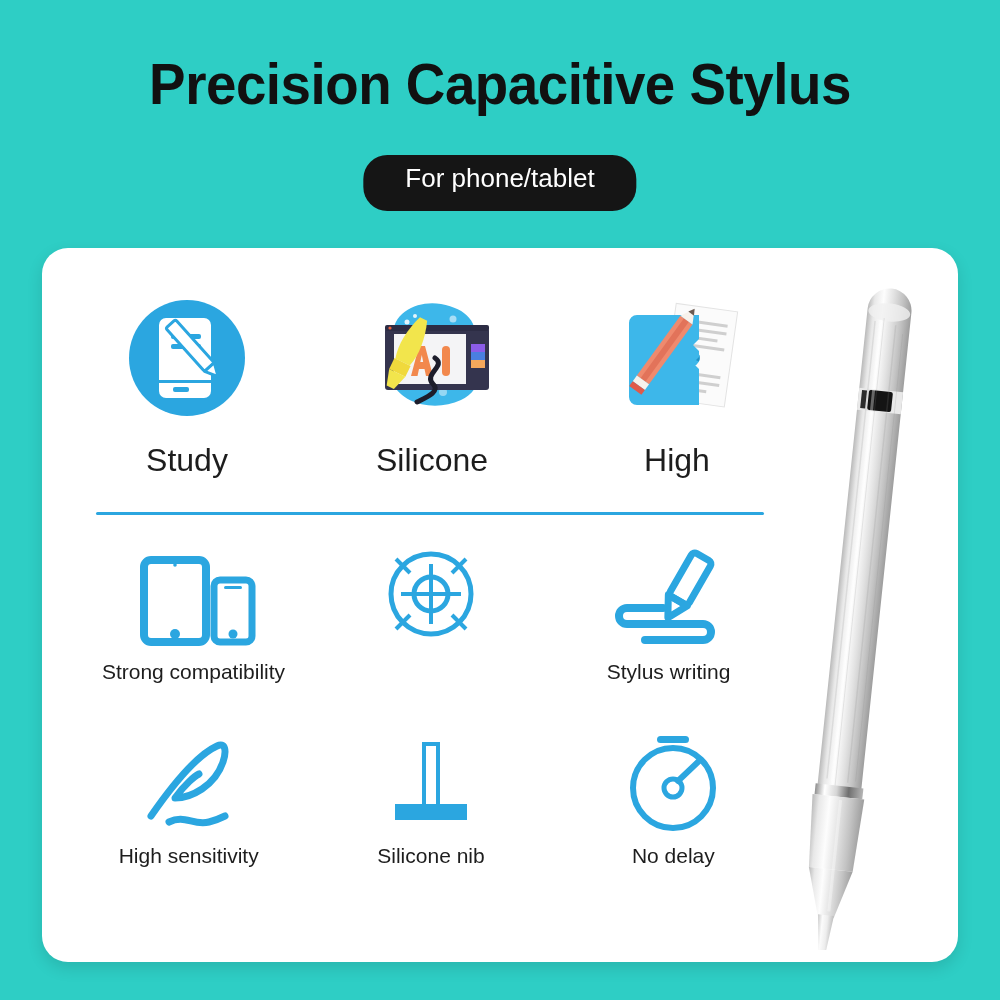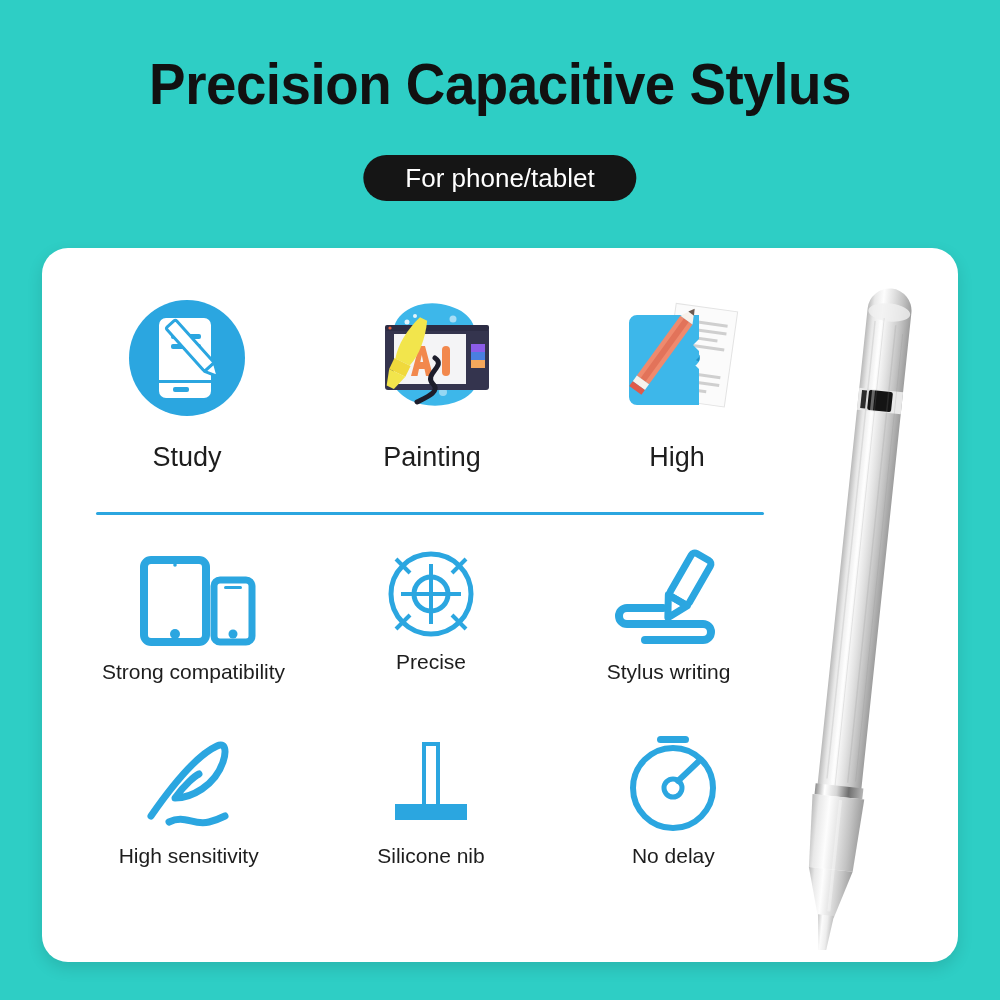--- a/index.html
+++ b/index.html
@@ -28,21 +28,21 @@
     color: #111111;
     letter-spacing: -0.5px;
     white-space: nowrap;
     transform: scaleX(0.96);
   }
   #subtitle-pill {
     position: absolute;
     left: 50%;
     transform: translateX(-50%);
     top: 155px;
-    height: 46px;
+    height: 56px;
     padding: 0 42px;
     border-radius: 24px;
     background: #151515;
     color: #ffffff;
     font-size: 26px;
     line-height: 46px;
     text-align: center;
     white-space: nowrap;
   }
 
@@ -72,21 +72,21 @@
     text-align: center;
   }
   .top-art {
     height: 140px;
     display: flex;
     align-items: center;
     justify-content: center;
   }
   .top-label {
     margin-top: 14px;
-    font-size: 27px;
+    font-size: 32px;
     color: #1d1d1d;
   }
 
   
   #divider {
     position: absolute;
     left: 54px;
     top: 264px;
     width: 668px;
     height: 3px;
@@ -193,21 +193,21 @@
 
           <g transform="rotate(26 44 70)">
             <path d="M36 24 C30 40 28 58 32 72 L48 72 C52 58 50 40 44 24 Z" fill="#f2e54c"></path>
             <rect x="31" y="72" width="18" height="12" fill="#f0d93c"></rect>
             <path d="M31 84 L49 84 L44 100 L36 100 Z" fill="#f2e54c"></path>
           </g>
 
           <path d="M72 66 C84 74 60 82 70 92 C78 100 62 106 54 110" stroke="#1d1d2b" stroke-width="5" fill="none" stroke-linecap="round"></path>
         </svg>
       </div>
-      <div class="top-label">Painting</div>
+      <div class="top-label">Silicone</div>
     </div>
 
     <div class="top-item">
       <div class="top-art">
         <svg width="140" height="134" viewBox="0 0 140 134">
 
           <g transform="rotate(8 92 66)">
             <rect x="62" y="16" width="62" height="96" fill="#fbfbfb" stroke="#e3e3e3" stroke-width="1"></rect>
             <g fill="#cfcfcf">
               <rect x="70" y="30" width="46" height="3"></rect>
@@ -263,21 +263,20 @@
           <circle cx="52" cy="52" r="40" fill="none" stroke="#2ba6e0" stroke-width="5"></circle>
           <circle cx="52" cy="52" r="17" fill="none" stroke="#2ba6e0" stroke-width="5"></circle>
           <line x1="52" y1="22" x2="52" y2="82" stroke="#2ba6e0" stroke-width="4"></line>
           <line x1="22" y1="52" x2="82" y2="52" stroke="#2ba6e0" stroke-width="4"></line>
           <line x1="17" y1="17" x2="31" y2="31" stroke="#2ba6e0" stroke-width="4"></line>
           <line x1="87" y1="17" x2="73" y2="31" stroke="#2ba6e0" stroke-width="4"></line>
           <line x1="17" y1="87" x2="31" y2="73" stroke="#2ba6e0" stroke-width="4"></line>
           <line x1="87" y1="87" x2="73" y2="73" stroke="#2ba6e0" stroke-width="4"></line>
         </svg>
       </div>
-      <div class="feat-label">Precise</div>
     </div>
 
     <div class="feat-item">
       <div class="feat-art">
         <svg width="128" height="104" viewBox="0 0 128 104">
           <g transform="rotate(30 80 40)">
             <rect x="70" y="6" width="22" height="50" rx="4" fill="none" stroke="#2ba6e0" stroke-width="7"></rect>
             <polygon points="70,56 92,56 81,76" fill="none" stroke="#2ba6e0" stroke-width="7" stroke-linejoin="round"></polygon>
           </g>
           <path d="M22 62 L58 62 M22 62 A8 8 0 0 0 22 78 L98 78

